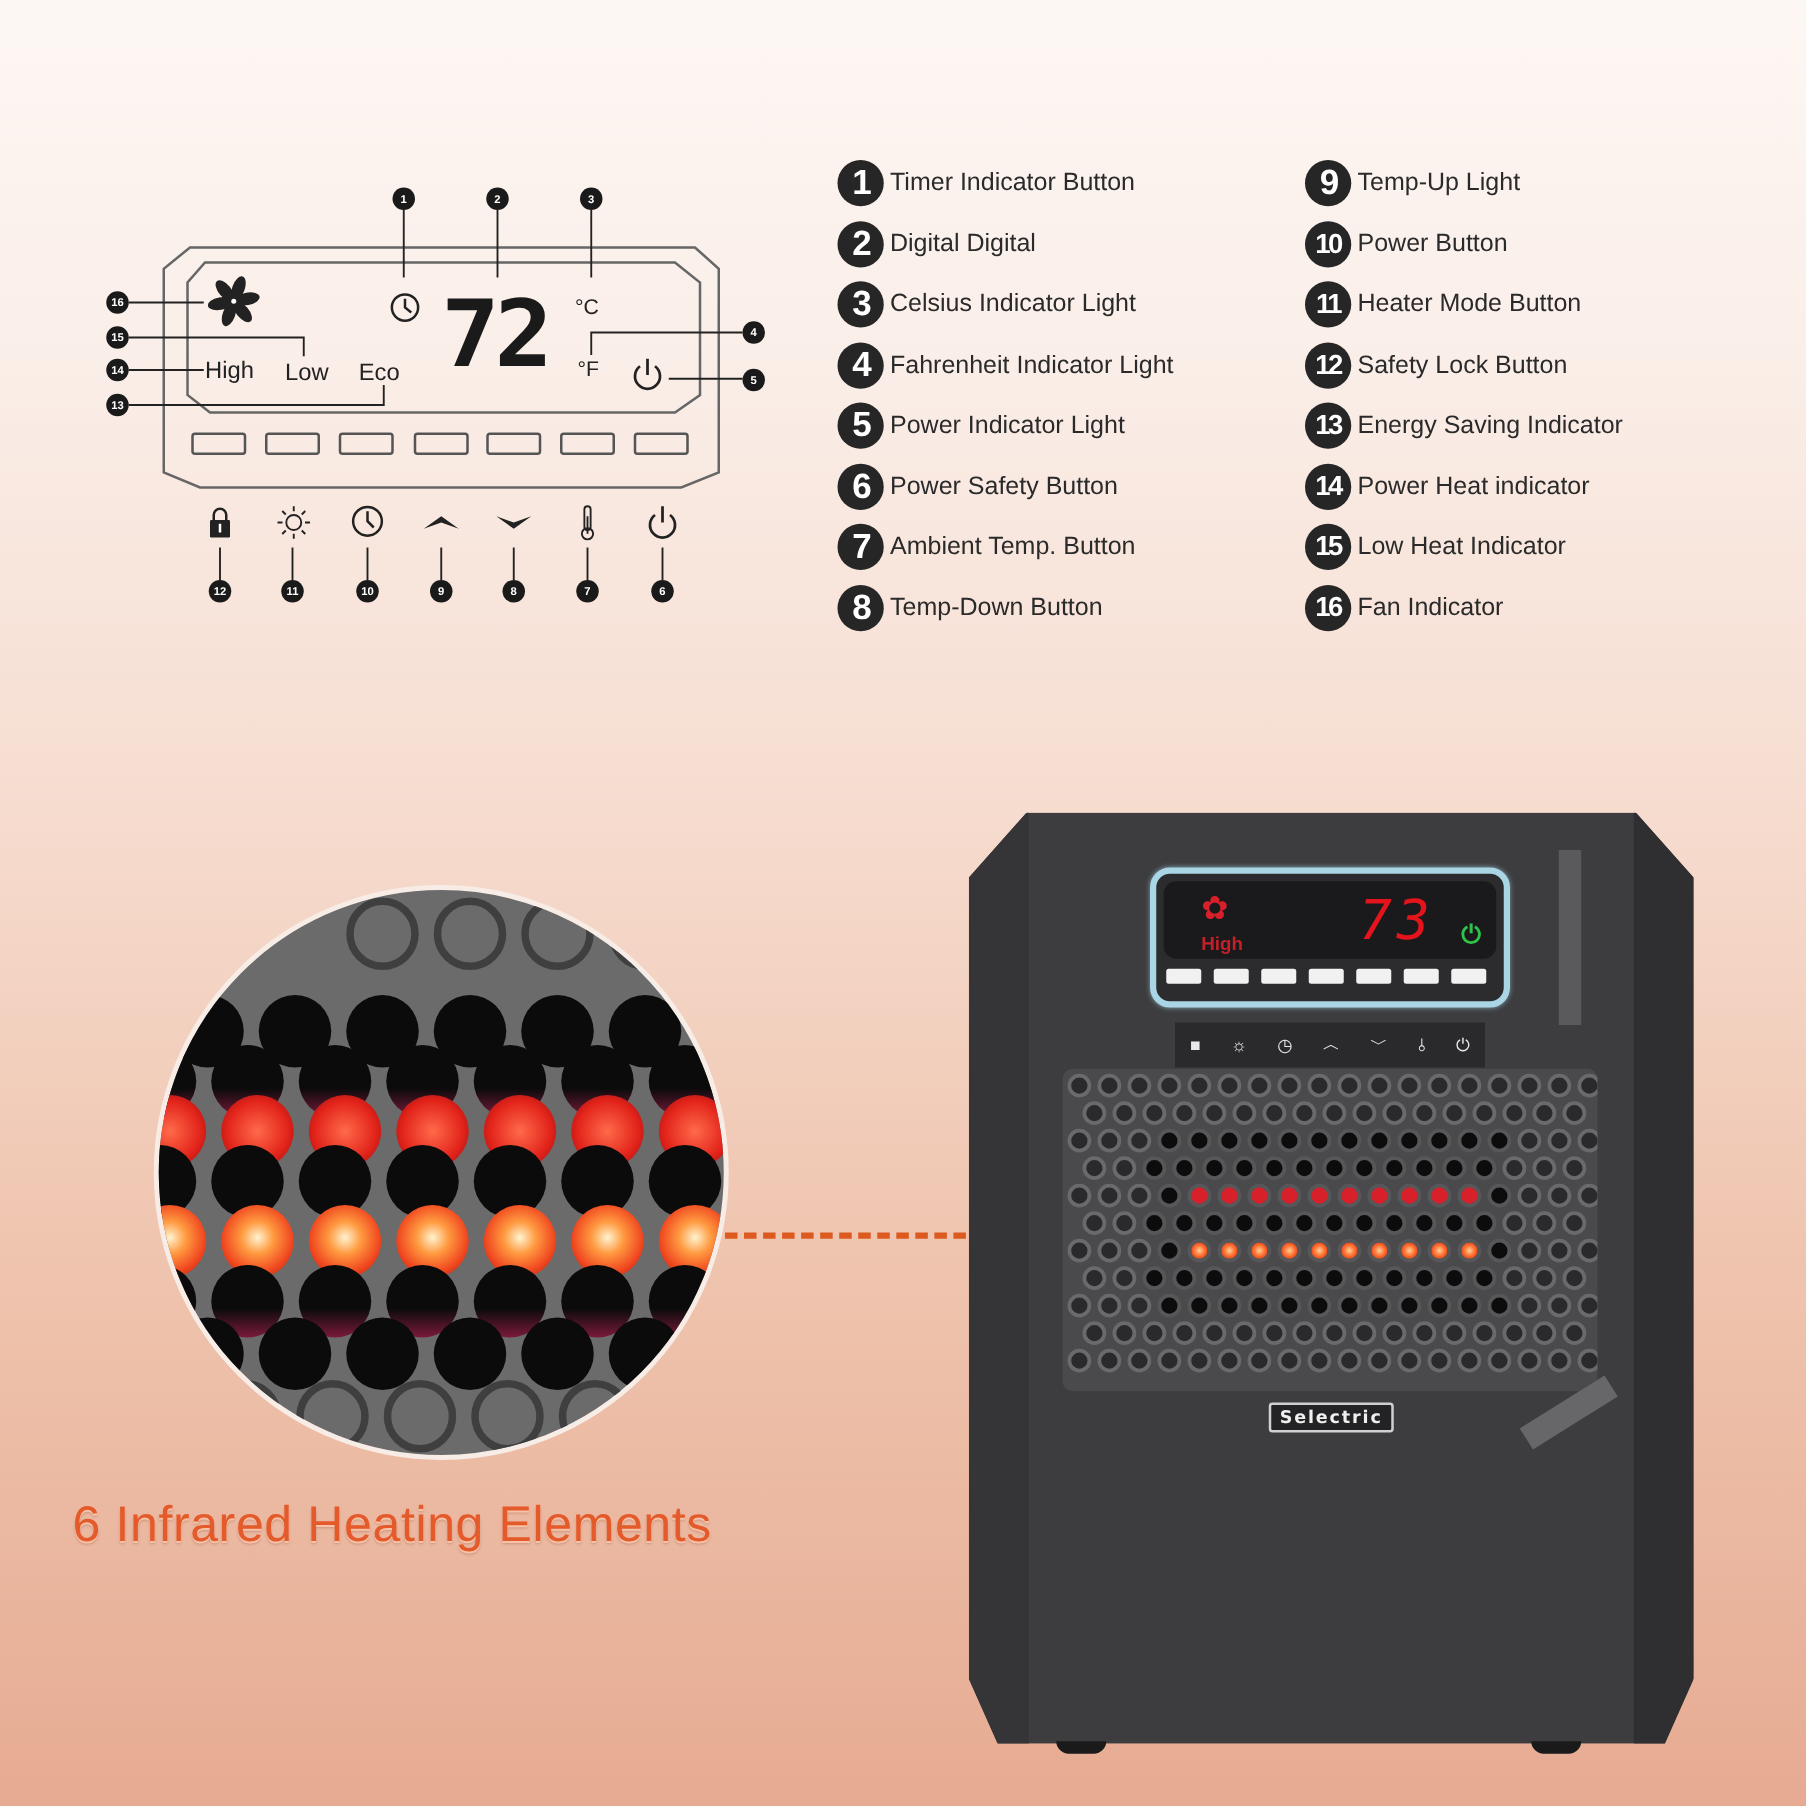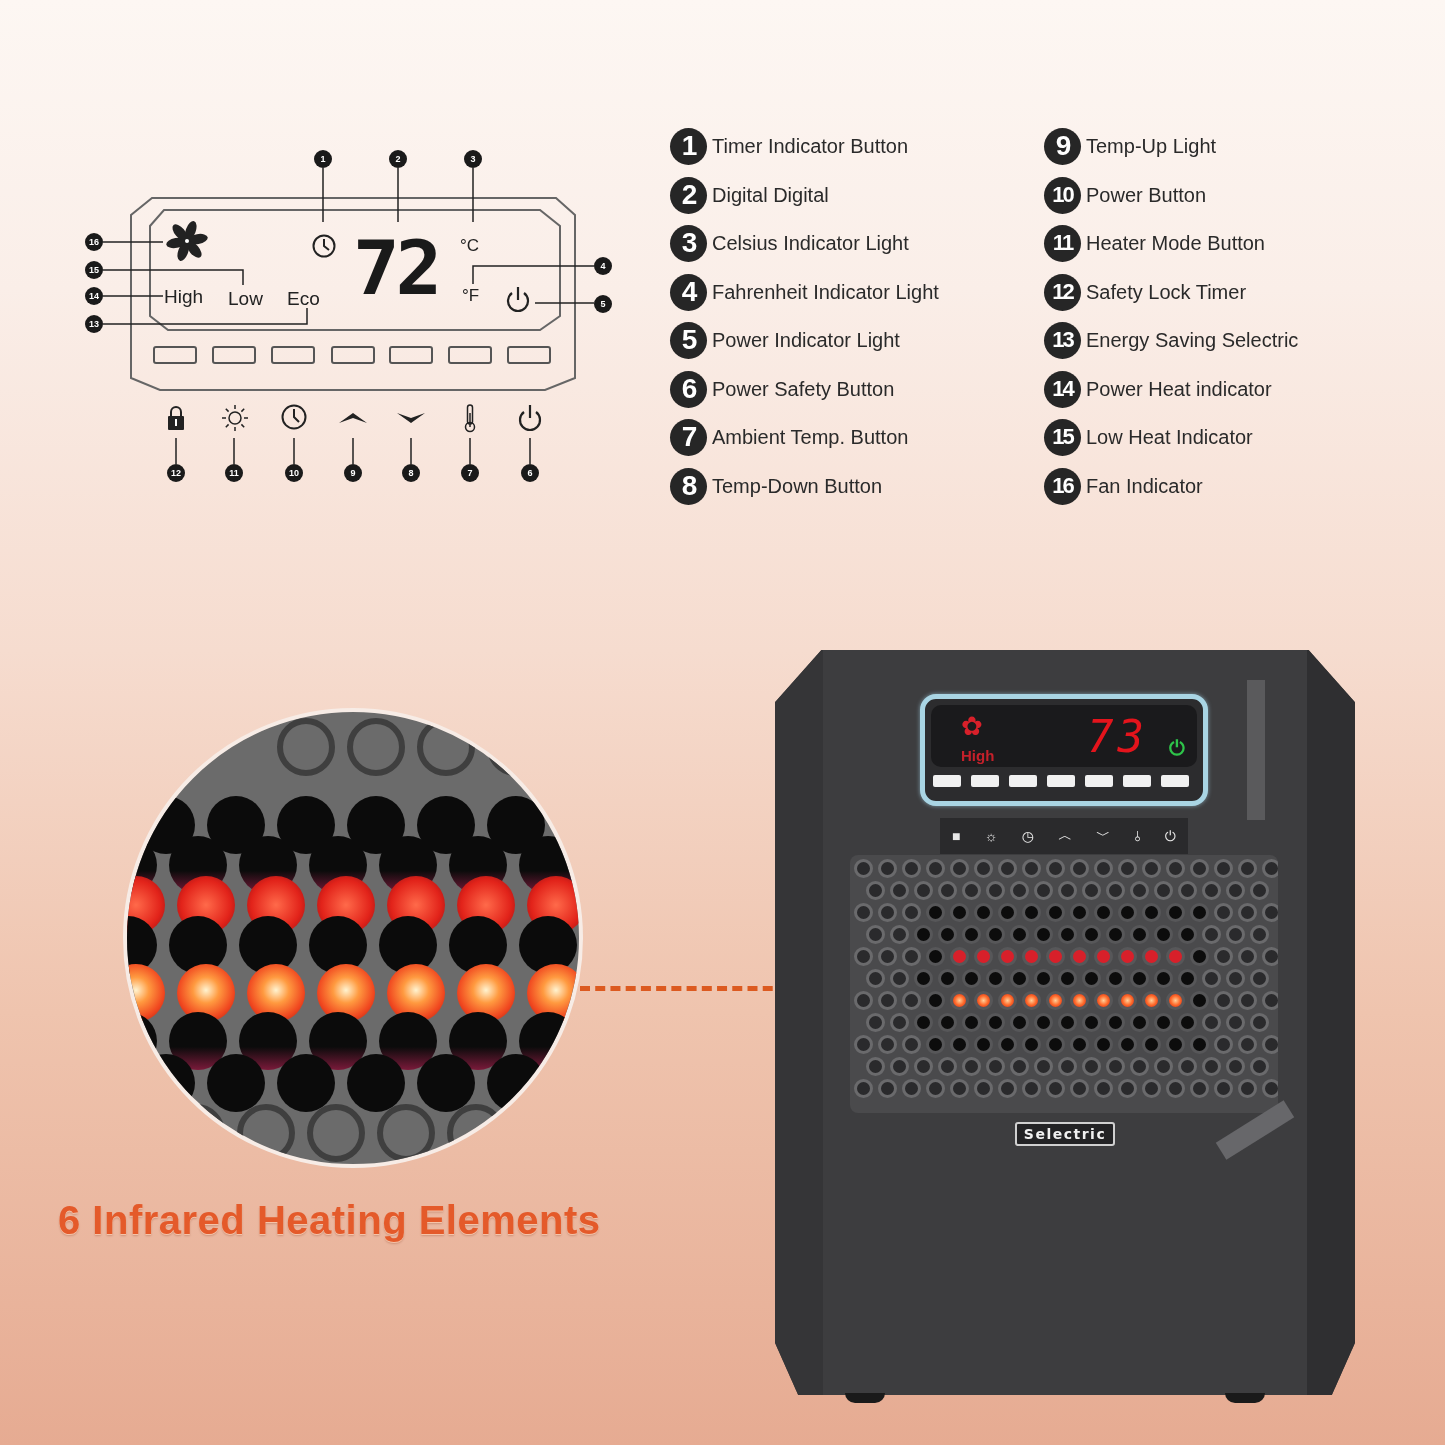--- a/index.html
+++ b/index.html
@@ -50,21 +50,21 @@
     .hole.hotter { background: radial-gradient(circle at 50% 45%, #fff3d0 0%, #ff9a40 30%, #f0461f 65%, #8c1a12 100%); }
     .hole.pink { background: linear-gradient(180deg, #0b0b0b 0%, #0b0b0b 60%, #7a1a3a 100%); }
     .dimple { width: 58px; height: 58px; border-radius: 50%; border: 6px solid #3f3f3f; flex-shrink: 0; }
 
     .dashed-line {
       left: 580px; top: 986px; width: 345px; height: 0;
       border-top: 5px dashed #dc5a20;
     }
 
     .headline {
-      left: 58px; top: 1198px; font-size: 40px; font-weight: bold;
+      left: 58px; top: 1198px; font-size: 40px; font-weight: normal;
       color: #e45a2a; letter-spacing: 0.5px;
       text-shadow: 0 1px 0 #f6c3a8, 0 2px 2px rgba(120,40,10,0.25);
     }
 
     
     .heater {
       left: 775px; top: 650px; width: 580px; height: 745px;
       background: #3d3d3f;
       clip-path: polygon(8% 0, 92% 0, 100% 7%, 100% 93%, 96% 100%, 4% 100%, 0 93%, 0 7%);
     }
@@ -279,25 +279,25 @@
   <div class="legend-item" style="left:1044px;top:176px">
     <span class="legend-num two">10</span>
     <span class="legend-text">Power Button</span>
   </div>
   <div class="legend-item" style="left:1044px;top:224px">
     <span class="legend-num two">11</span>
     <span class="legend-text">Heater Mode Button</span>
   </div>
   <div class="legend-item" style="left:1044px;top:273px">
     <span class="legend-num two">12</span>
-    <span class="legend-text">Safety Lock Timer</span>
+    <span class="legend-text">Safety Lock Button</span>
   </div>
   <div class="legend-item" style="left:1044px;top:321px">
     <span class="legend-num two">13</span>
-    <span class="legend-text">Energy Saving Selectric</span>
+    <span class="legend-text">Energy Saving Indicator</span>
   </div>
   <div class="legend-item" style="left:1044px;top:370px">
     <span class="legend-num two">14</span>
     <span class="legend-text">Power Heat indicator</span>
   </div>
   <div class="legend-item" style="left:1044px;top:418px">
     <span class="legend-num two">15</span>
     <span class="legend-text">Low Heat Indicator</span>
   </div>
   <div class="legend-item" style="left:1044px;top:467px">

